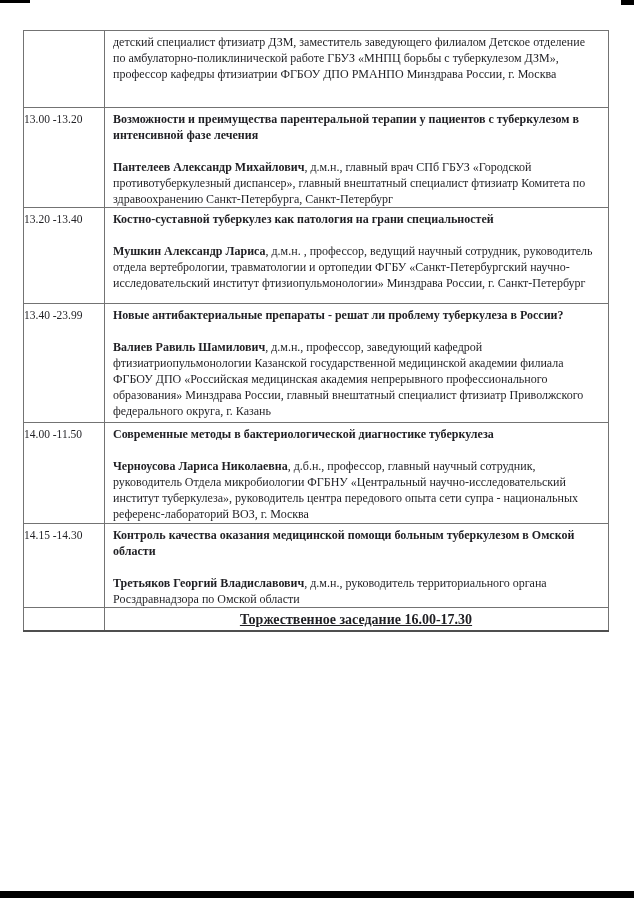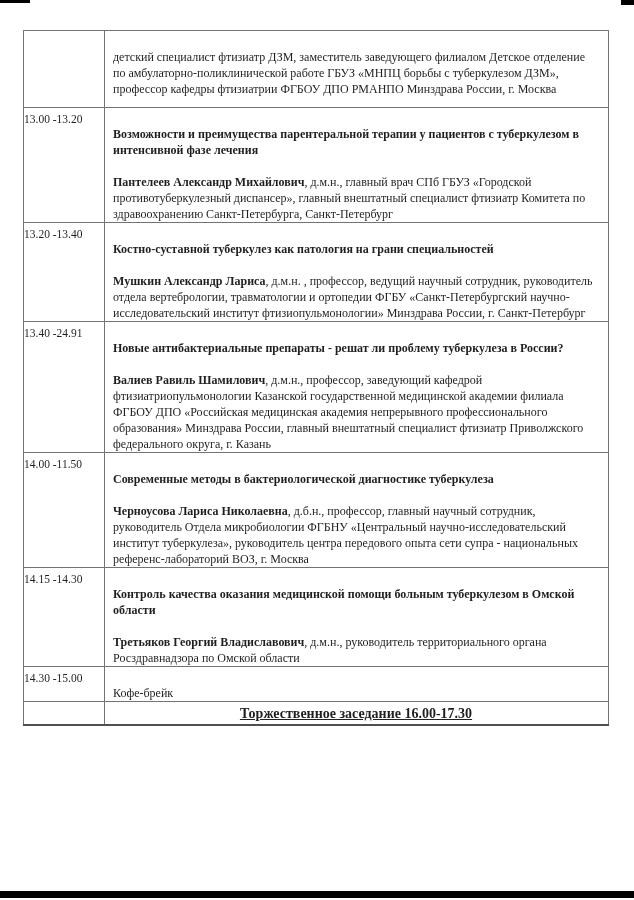--- a/index.html
+++ b/index.html
@@ -31,21 +31,21 @@
     overflow: hidden;
   }
   tr.last-row td { border-bottom: 2px solid #4f4f4f; }
 
   td.time-col {
     width: 81px;
     padding-top: 3px;
     font-size: 11.5px;
     white-space: nowrap;
   }
-  td.content-col { padding: 18px 9px 0 8px; }
+  td.content-col { padding: 3px 9px 0 8px; }
 
   .session-title { font-weight: bold; margin: 0 0 16px 0; }
   .speaker-para  { margin: 0; }
   .speaker-name  { font-weight: bold; }
   .plain-para    { margin: 0; }
 
   tr.r1 { height: 77px; }
   tr.r2 { height: 100px; }
   tr.r3 { height: 96px; }
   tr.r4 { height: 119px; }
@@ -90,21 +90,21 @@
 
     <tr class="r3">
       <td class="time-col">13.20 -13.40</td>
       <td class="content-col">
         <p class="session-title">Костно-суставной туберкулез как патология на грани специальностей</p>
         <p class="speaker-para"><span class="speaker-name">Мушкин Александр Лариса</span><span>, д.м.н. , профессор, ведущий научный сотрудник, руководитель отдела вертебрологии, травматологии и ортопедии  ФГБУ «Санкт-Петербургский научно-исследовательский институт фтизиопульмонологии» Минздрава России, г. Санкт-Петербург</span></p>
       </td>
     </tr>
 
     <tr class="r4">
-      <td class="time-col">13.40 -24.91</td>
+      <td class="time-col">13.40 -23.99</td>
       <td class="content-col">
         <p class="session-title">Новые антибактериальные препараты - решат ли проблему туберкулеза в России?</p>
         <p class="speaker-para"><span class="speaker-name">Валиев Равиль Шамилович</span><span>, д.м.н.,  профессор, заведующий кафедрой фтизиатриопульмонологии Казанской  государственной медицинской академии филиала ФГБОУ ДПО «Российская медицинская академия непрерывного профессионального образования» Минздрава России, главный внештатный специалист фтизиатр Приволжского федерального округа, г. Казань</span></p>
       </td>
     </tr>
 
     <tr class="r5">
       <td class="time-col">14.00 -11.50</td>
       <td class="content-col">
         <p class="session-title">Современные методы в бактериологической диагностике туберкулеза</p>
@@ -113,26 +113,20 @@
     </tr>
 
     <tr class="r6">
       <td class="time-col">14.15 -14.30</td>
       <td class="content-col">
         <p class="session-title">Контроль качества оказания медицинской помощи больным туберкулезом  в Омской области</p>
         <p class="speaker-para"><span class="speaker-name">Третьяков Георгий Владиславович</span><span>, д.м.н., руководитель территориального органа Росздравнадзора по Омской области</span></p>
       </td>
     </tr>
 
-    <tr class="r7">
-      <td class="time-col">14.30 -15.00</td>
-      <td class="content-col">
-        <p class="plain-para">Кофе-брейк</p>
-      </td>
-    </tr>
 
     <tr class="r8 last-row">
       <td class="time-col"></td>
       <td class="content-col ceremony-cell">Торжественное заседание 16.00-17.30</td>
     </tr>
 
   </tbody>
 </table>
 
 </body></html>

